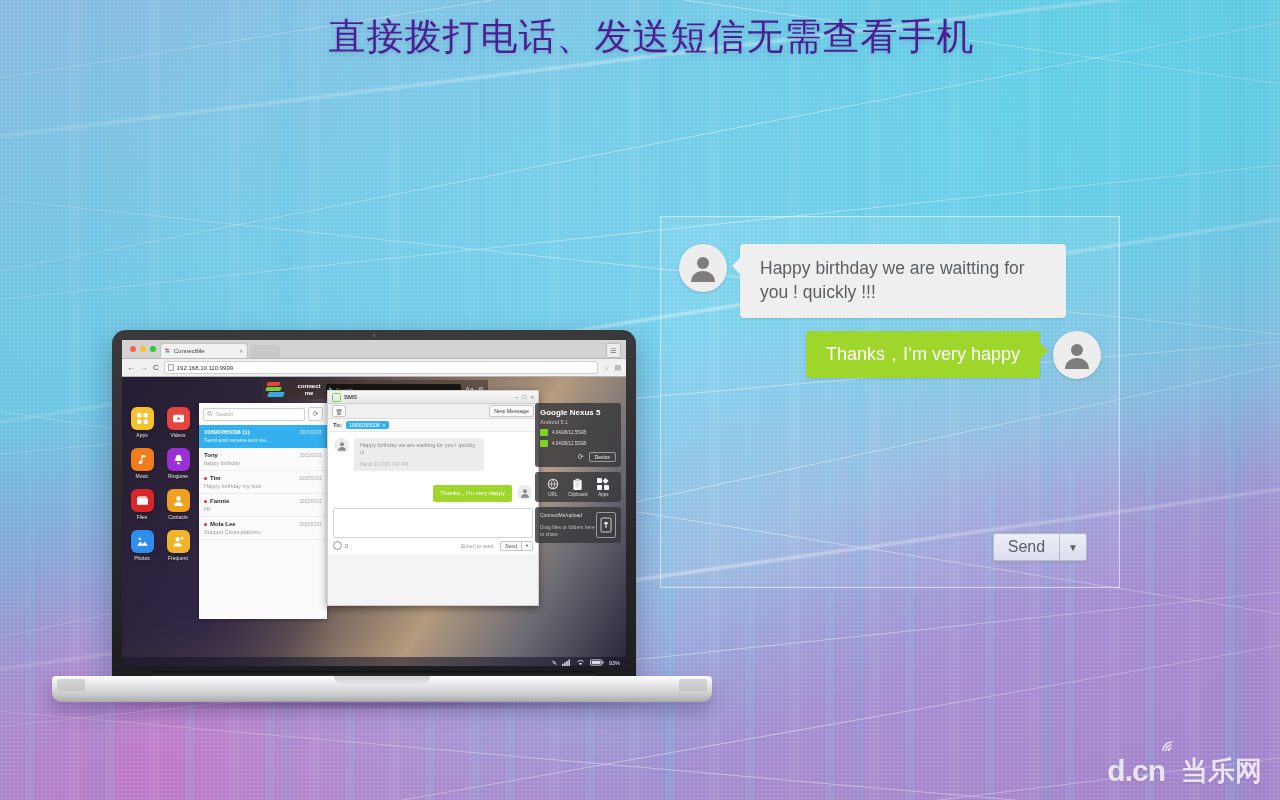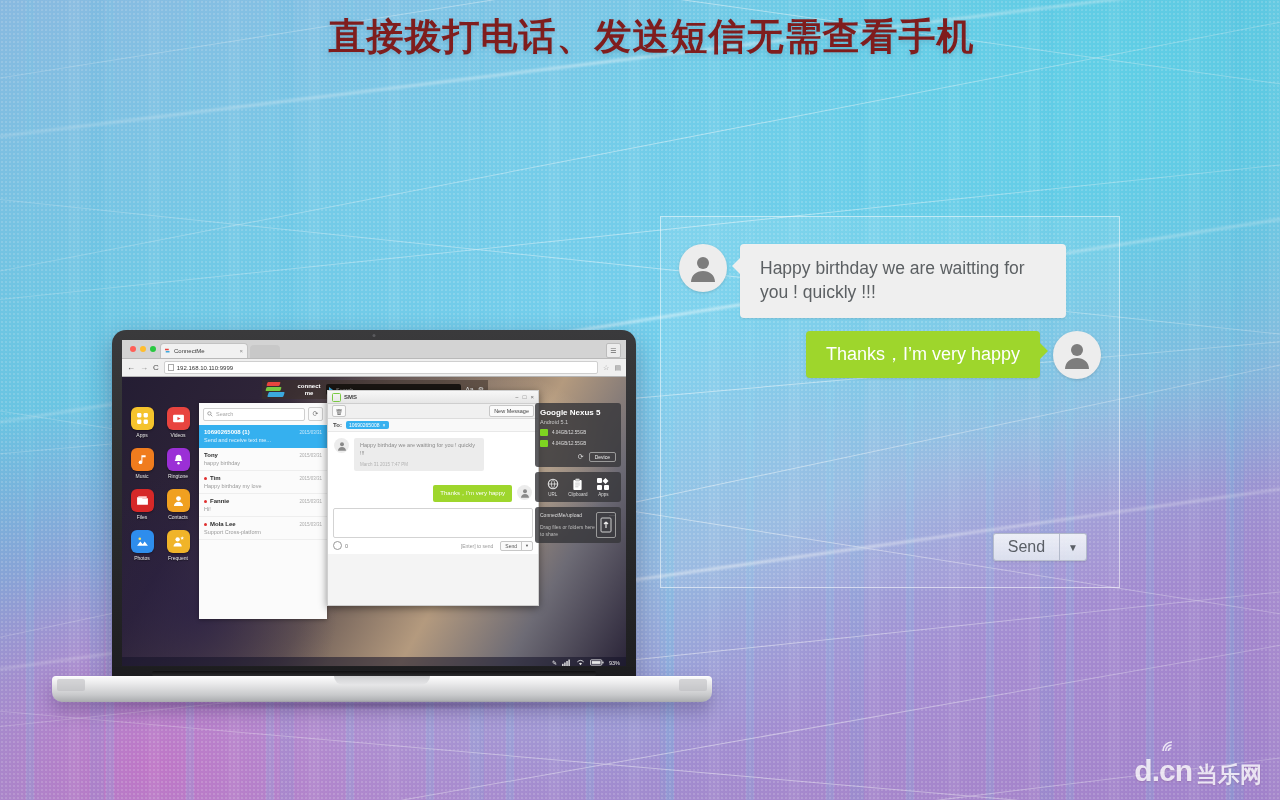--- a/index.html
+++ b/index.html
@@ -42,21 +42,21 @@
   
   .heading-wrap{position:absolute;top:0;left:0;width:1280px;text-align:center;z-index:30;}
   .h-main{
     margin-top:16px;
     font-size:44px;font-weight:bold;color:#ffffff;letter-spacing:2px;
     line-height:1.25;
     text-shadow:0 2px 5px rgba(70,130,160,.45),0 0 1px rgba(255,255,255,.9);
   }
   .h-sub{
     margin-top:12px;
-    font-size:37px;font-weight:bold;color:#7f1d1d;letter-spacing:1px;
+    font-size:37px;font-weight:normal;color:#4c1d95;letter-spacing:1px;
     text-shadow:0 2px 5px rgba(70,130,160,.40);
     padding-left:23px;
   }
 
   
   #chatPanel{position:absolute;left:660px;top:216px;width:460px;height:372px;
     border:1px solid rgba(255,255,255,.55);
     background:linear-gradient(160deg,rgba(255,255,255,.10),rgba(255,255,255,.04));
     z-index:25;box-sizing:border-box;}
   .avatar{width:48px;height:48px;border-radius:50%;background:#ededed;
@@ -233,24 +233,24 @@
     display:flex;align-items:center;justify-content:center;}
 
   
   #statusStrip{position:absolute;right:0;bottom:0;width:504px;height:11px;
     background:rgba(20,18,40,.55);display:flex;align-items:center;justify-content:flex-end;gap:5px;padding-right:6px;box-sizing:border-box;}
   .stIco{font-size:6px;color:#e8e8e8;}
   #battTxt{font-size:5.5px;color:#e8e8e8;}
 
   
   #watermark{position:absolute;right:18px;bottom:14px;z-index:40;
-    display:flex;align-items:flex-end;gap:4px;opacity:.85;margin-top:13px;}
+    display:flex;align-items:center;gap:16px;opacity:.85;margin-top:13px;}
   #wmText{font-size:30px;font-weight:bold;color:rgba(255,255,255,.92);letter-spacing:-1px;
     text-shadow:0 1px 2px rgba(120,70,110,.35);line-height:1;}
-  #wmCn{font-size:22px;font-weight:bold;color:rgba(255,255,255,.92);line-height:1;
+  #wmCn{font-size:27px;font-weight:bold;color:rgba(255,255,255,.92);line-height:1;
     text-shadow:0 1px 2px rgba(120,70,110,.35);}
   #wmWave{position:absolute;right:86px;bottom:34px;width:14px;height:12px;}
 </style>
 </head>
 <body>
 
 <div id="bg">
   <div class="bg-base"></div>
   <div class="bg-bands"></div>
   <div class="bg-bands2"></div>

